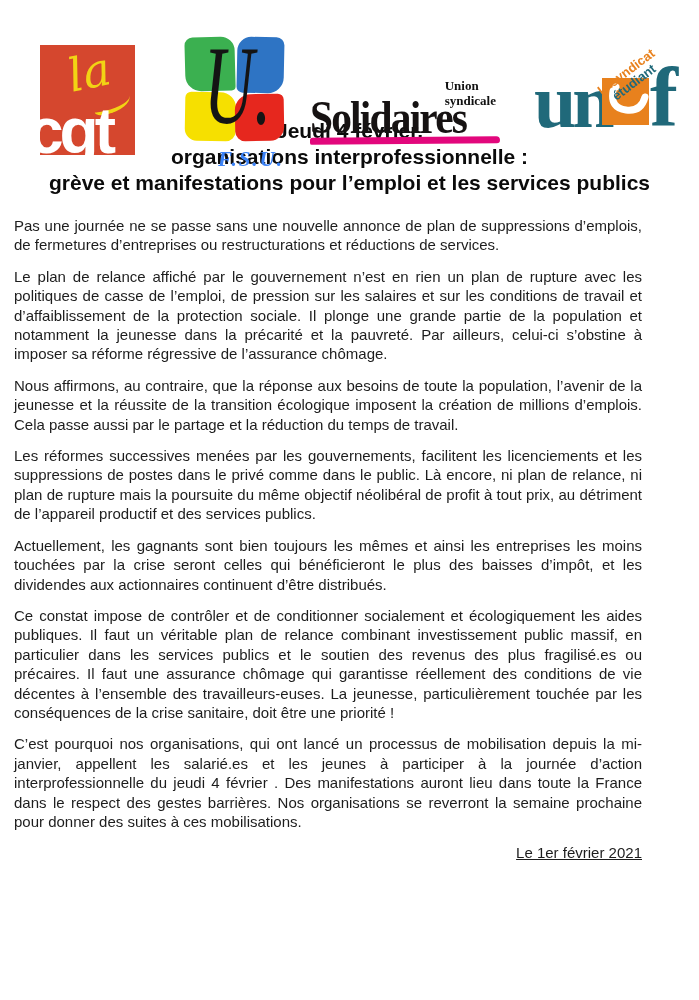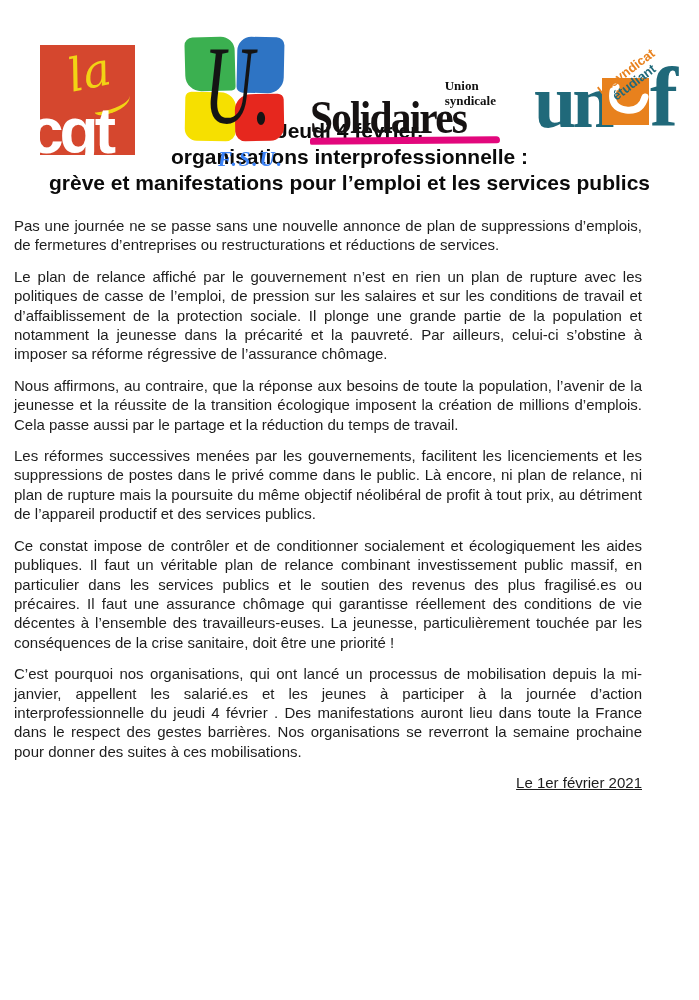--- a/index.html
+++ b/index.html
@@ -140,19 +140,20 @@
       <div>Jeudi 4 février,</div>
       <div>organisations interprofessionnelle :</div>
       <div>grève et manifestations pour l’emploi et les services publics</div>
     </div>
 
     <div class="bodytext">
       <p>Pas une journée ne se passe sans une nouvelle annonce de plan de suppressions d’emplois, de fermetures d’entreprises ou restructurations et réductions de services.</p>
       <p>Le plan de relance affiché par le gouvernement n’est en rien un plan de rupture avec les politiques de casse de l’emploi, de pression sur les salaires et sur les conditions de travail et d’affaiblissement de la protection sociale. Il plonge une grande partie de la population et notamment la jeunesse dans la précarité et la pauvreté. Par ailleurs, celui-ci s’obstine à imposer sa réforme régressive de l’assu­rance chômage.</p>
       <p>Nous affirmons, au contraire, que la réponse aux besoins de toute la population, l’avenir de la jeu­nesse et la réussite de la transition écologique imposent la création de millions d’emplois. Cela passe aussi par le partage et la réduction du temps de travail.</p>
       <p>Les réformes successives menées par les gouvernements, facilitent les licenciements et les sup­pressions de postes dans le privé comme dans le public. Là encore, ni plan de relance, ni plan de rupture mais la poursuite du même objectif néolibéral de profit à tout prix, au détriment de l’appareil productif et des services publics.</p>
+      <p>Actuellement, les gagnants sont bien toujours les mêmes et ainsi les entreprises les moins touchées par la crise seront celles qui bénéficieront le plus des baisses d’impôt, et les dividendes aux action­naires continuent d’être distribués.</p>
       <p>Ce constat impose de contrôler et de conditionner socialement et écologiquement les aides pu­bliques. Il faut un véritable plan de relance combinant investissement public massif, en particulier dans les services publics et le soutien des revenus des plus fragilisé.es ou précaires. Il faut une as­surance chômage qui garantisse réellement des conditions de vie décentes à l’ensemble des tra­vailleurs-euses. La jeunesse, particulièrement touchée par les conséquences de la crise sanitaire, doit être une priorité !</p>
       <p>C’est pourquoi nos organisations, qui ont lancé un processus de mobilisation depuis la mi-janvier, appellent les salarié.es et les jeunes à participer à la journée d’action interprofessionnelle du jeudi 4 février . Des manifestations auront lieu dans toute la France dans le respect des gestes barrières. Nos organisations se reverront la semaine prochaine pour donner des suites à ces mobilisations.</p>
       <p class="date-line">Le 1er février 2021</p>
     </div>
   </div>
 
 </div>
 
 </body></html>

